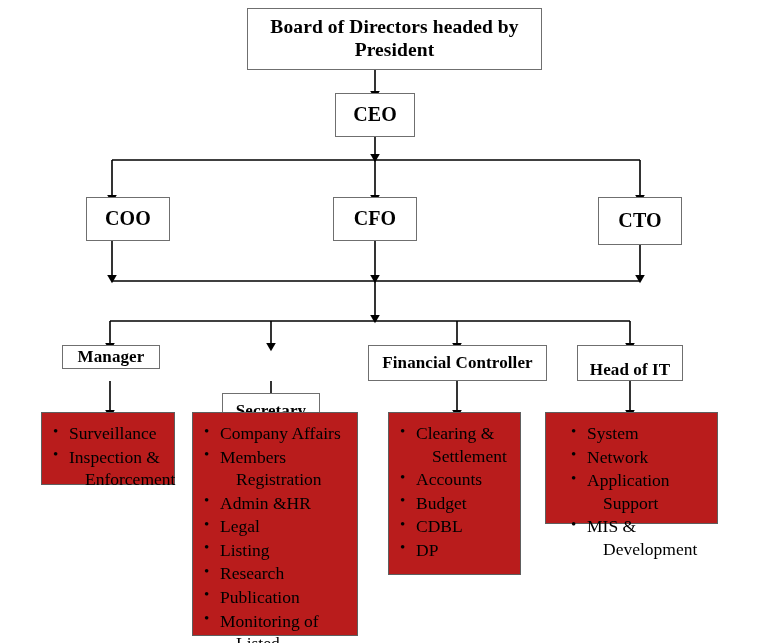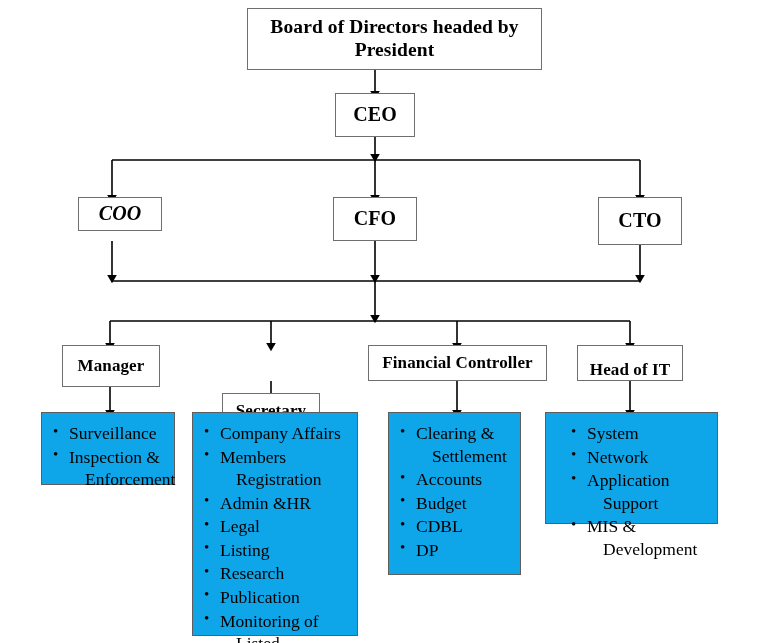--- a/index.html
+++ b/index.html
@@ -44,21 +44,21 @@
     letter-spacing: 0.1px;
   }
   .node-root .node-title { font-size: 19.5px; padding: 0 10px; }
   .node-exec .node-title { font-size: 20px; }
   .node-dept .node-title { font-size: 17px; }
 
   .listbox {
     position: absolute;
     box-sizing: border-box;
     border: 1px solid #5e5e5e;
-    background: #0ea5e9;
+    background: #b91c1c;
     z-index: 2;
     padding: 9px 6px 6px 10px;
   }
   .listbox ul {
     list-style: none;
     margin: 0;
     padding: 0;
   }
   .listbox li {
     position: relative;
@@ -126,31 +126,31 @@
   </svg>
 
   <div class="node node-root" style="left:247px; top:8px; width:295px; height:62px;">
     <span class="node-title">Board of Directors headed by President</span>
   </div>
 
   <div class="node node-exec" style="left:335px; top:93px; width:80px; height:44px;">
     <span class="node-title">CEO</span>
   </div>
 
-  <div class="node node-exec" style="left:78px; top:197px; width:84px; height:34px;font-style:italic;">
+  <div class="node node-exec" style="left:86px; top:197px; width:84px; height:44px;">
     <span class="node-title">COO</span>
   </div>
   <div class="node node-exec" style="left:333px; top:197px; width:84px; height:44px;">
     <span class="node-title">CFO</span>
   </div>
   <div class="node node-exec" style="left:598px; top:197px; width:84px; height:48px;justify-content:center;">
     <span class="node-title">CTO</span>
   </div>
 
-  <div class="node node-dept" style="left:62px; top:345px; width:98px; height:42px;">
+  <div class="node node-dept" style="left:62px; top:345px; width:98px; height:24px;">
     <span class="node-title">Manager</span>
   </div>
   <div class="node node-dept" style="left:222px; top:345px; width:98px; height:36px;margin-top:48px;">
     <span class="node-title">Secretary</span>
   </div>
   <div class="node node-dept" style="left:368px; top:345px; width:179px; height:36px;">
     <span class="node-title">Financial Controller</span>
   </div>
   <div class="node node-dept" style="left:577px; top:345px; width:106px; height:36px;align-items:flex-end;">
     <span class="node-title">Head of IT</span>

